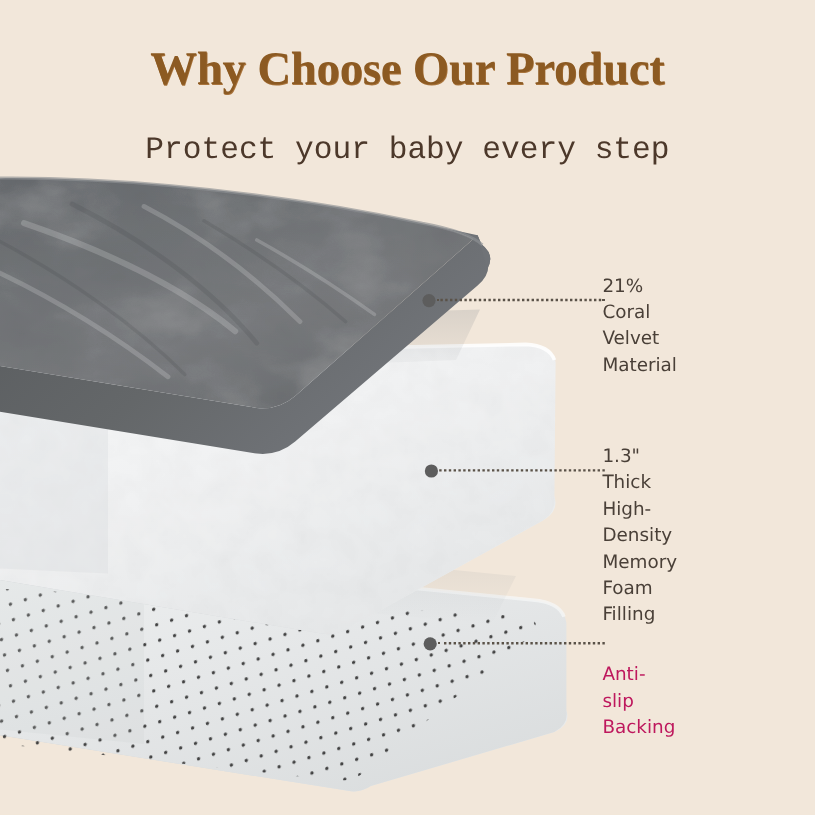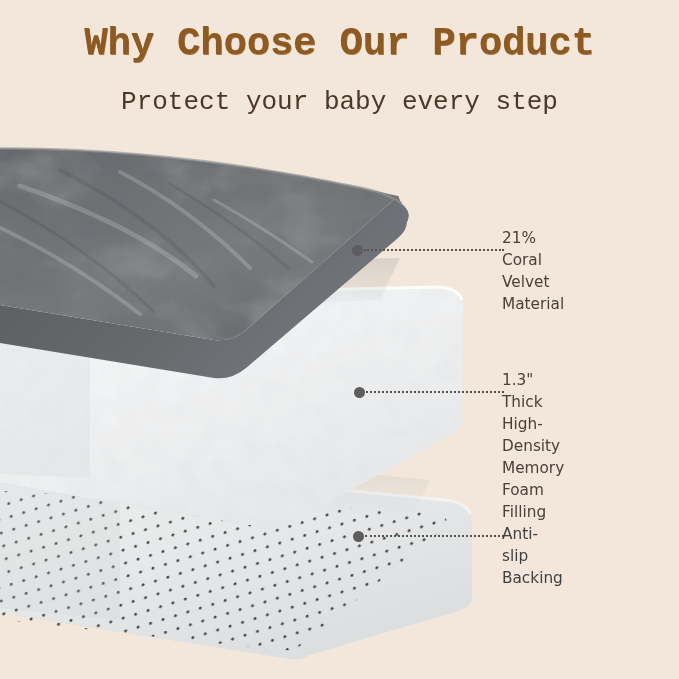--- a/index.html
+++ b/index.html
@@ -19,28 +19,28 @@
 
   
   #header {
     position: absolute;
     top: 0; left: 0;
     width: 679px;
     text-align: center;
     z-index: 40;
   }
   #title {
-    margin: 0;
+    margin: 13px;
     padding-top: 22px;
     font-size: 39px;
     font-weight: bold;
     letter-spacing: -0.2px;
     color: #8c5a22;
     text-shadow: 0.5px 0.5px 0 #a9743c;
-    font-family: Liberation Mono, monospace;
+    font-family: Liberation Serif, serif;
   }
   #subtitle {
     margin: 4px;
     padding-top: 17px;
     font-size: 26px;
     font-weight: normal;
     color: #4c382a;
     font-family: Liberation Mono, monospace;
   }
 
@@ -305,16 +305,16 @@
   <div class="callout" id="callout-foam" style="left: 354px; top: 392px;">
     <span class="callout-dot" style="background: rgb(93, 93, 93);"></span>
     <span class="callout-line" style="width: 138px;"></span>
     <span class="callout-text two-line" style="left: 148px; color: rgb(74, 64, 56);">1.3" Thick High-Density
 Memory Foam Filling</span>
   </div>
 
   <div class="callout" id="callout-backing" style="left: 353px; top: 536px;">
     <span class="callout-dot" style="background: rgb(93, 93, 93);"></span>
     <span class="callout-line" style="width: 139px;"></span>
-    <span class="callout-text" style="left: 149px; color: #404040;">Anti-slip Backing</span>
+    <span class="callout-text" style="left: 149px; color: #be185d; margin-top: 28px;">Anti-slip Backing</span>
   </div>
 
 </div>
 
 </body></html>

